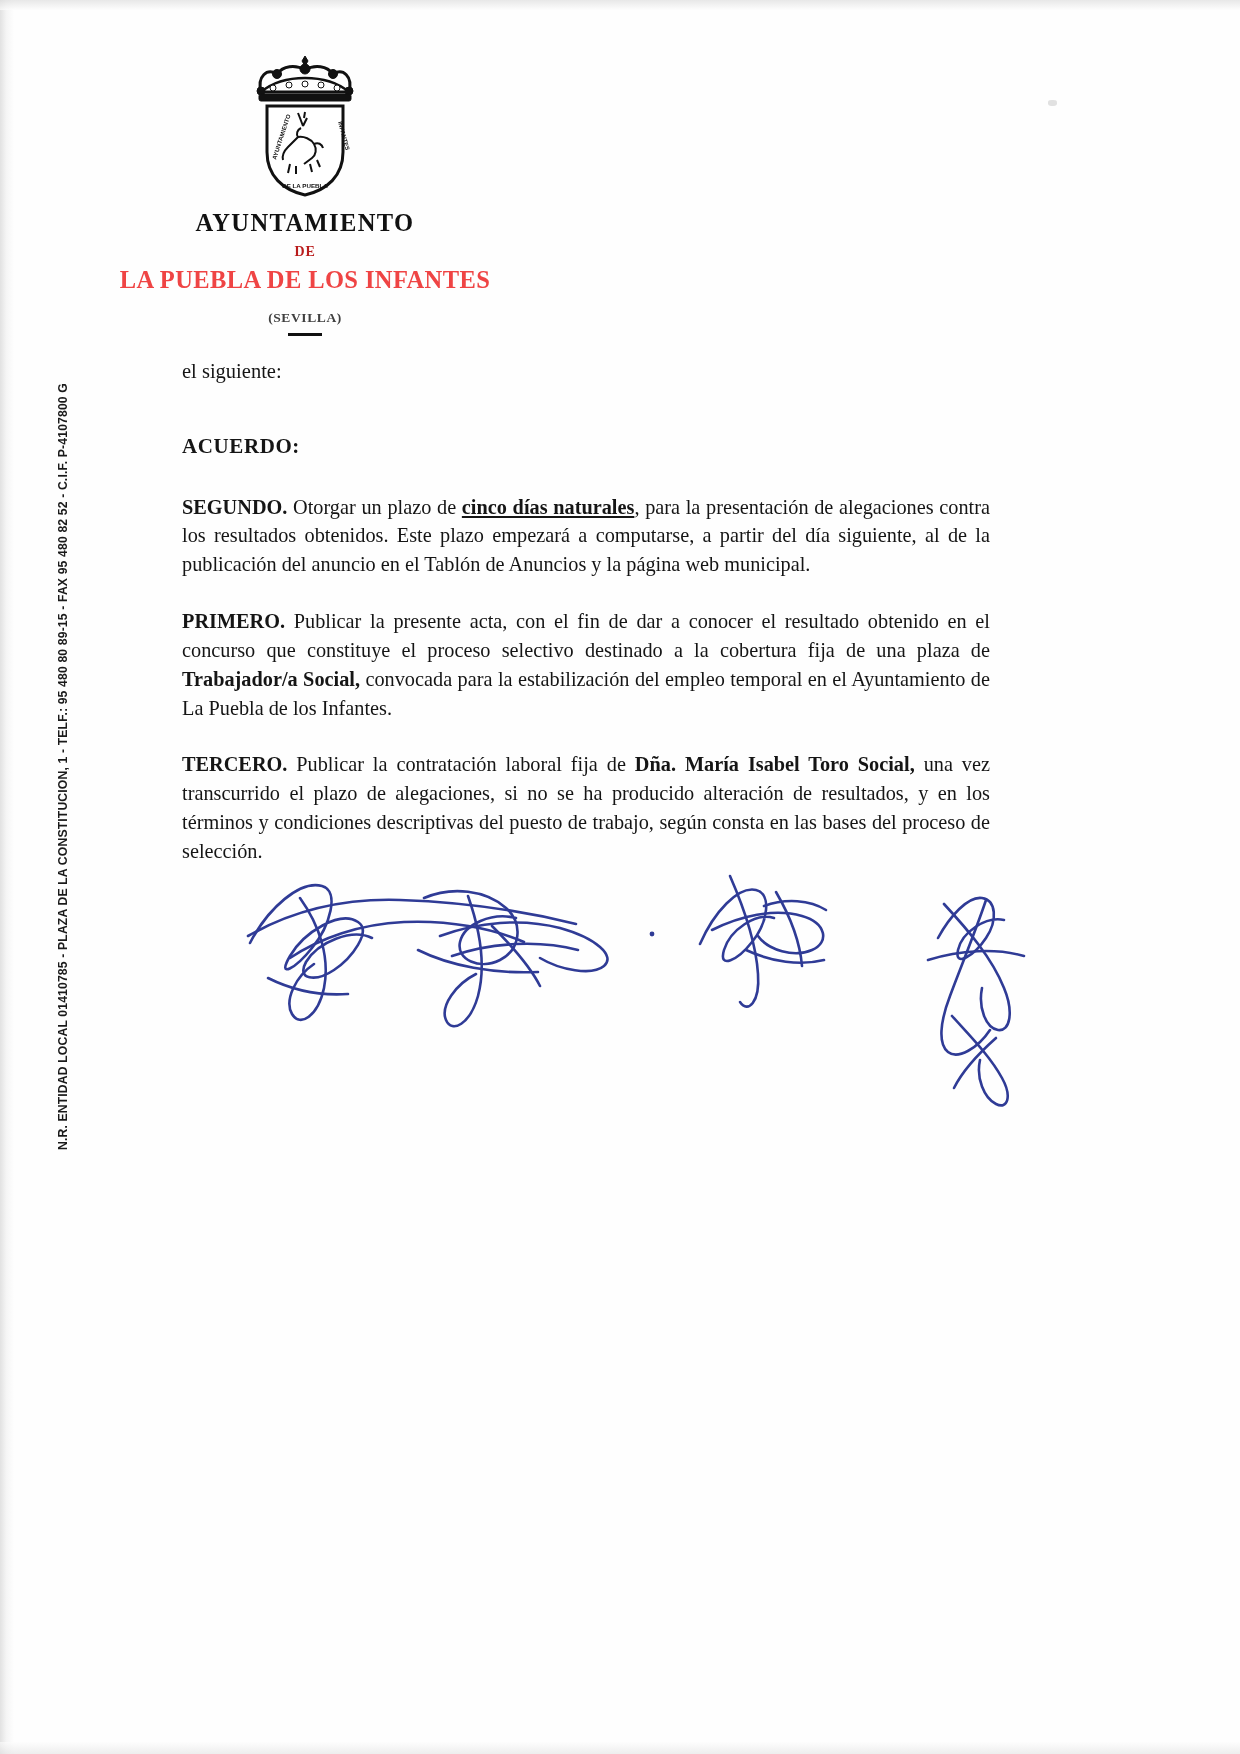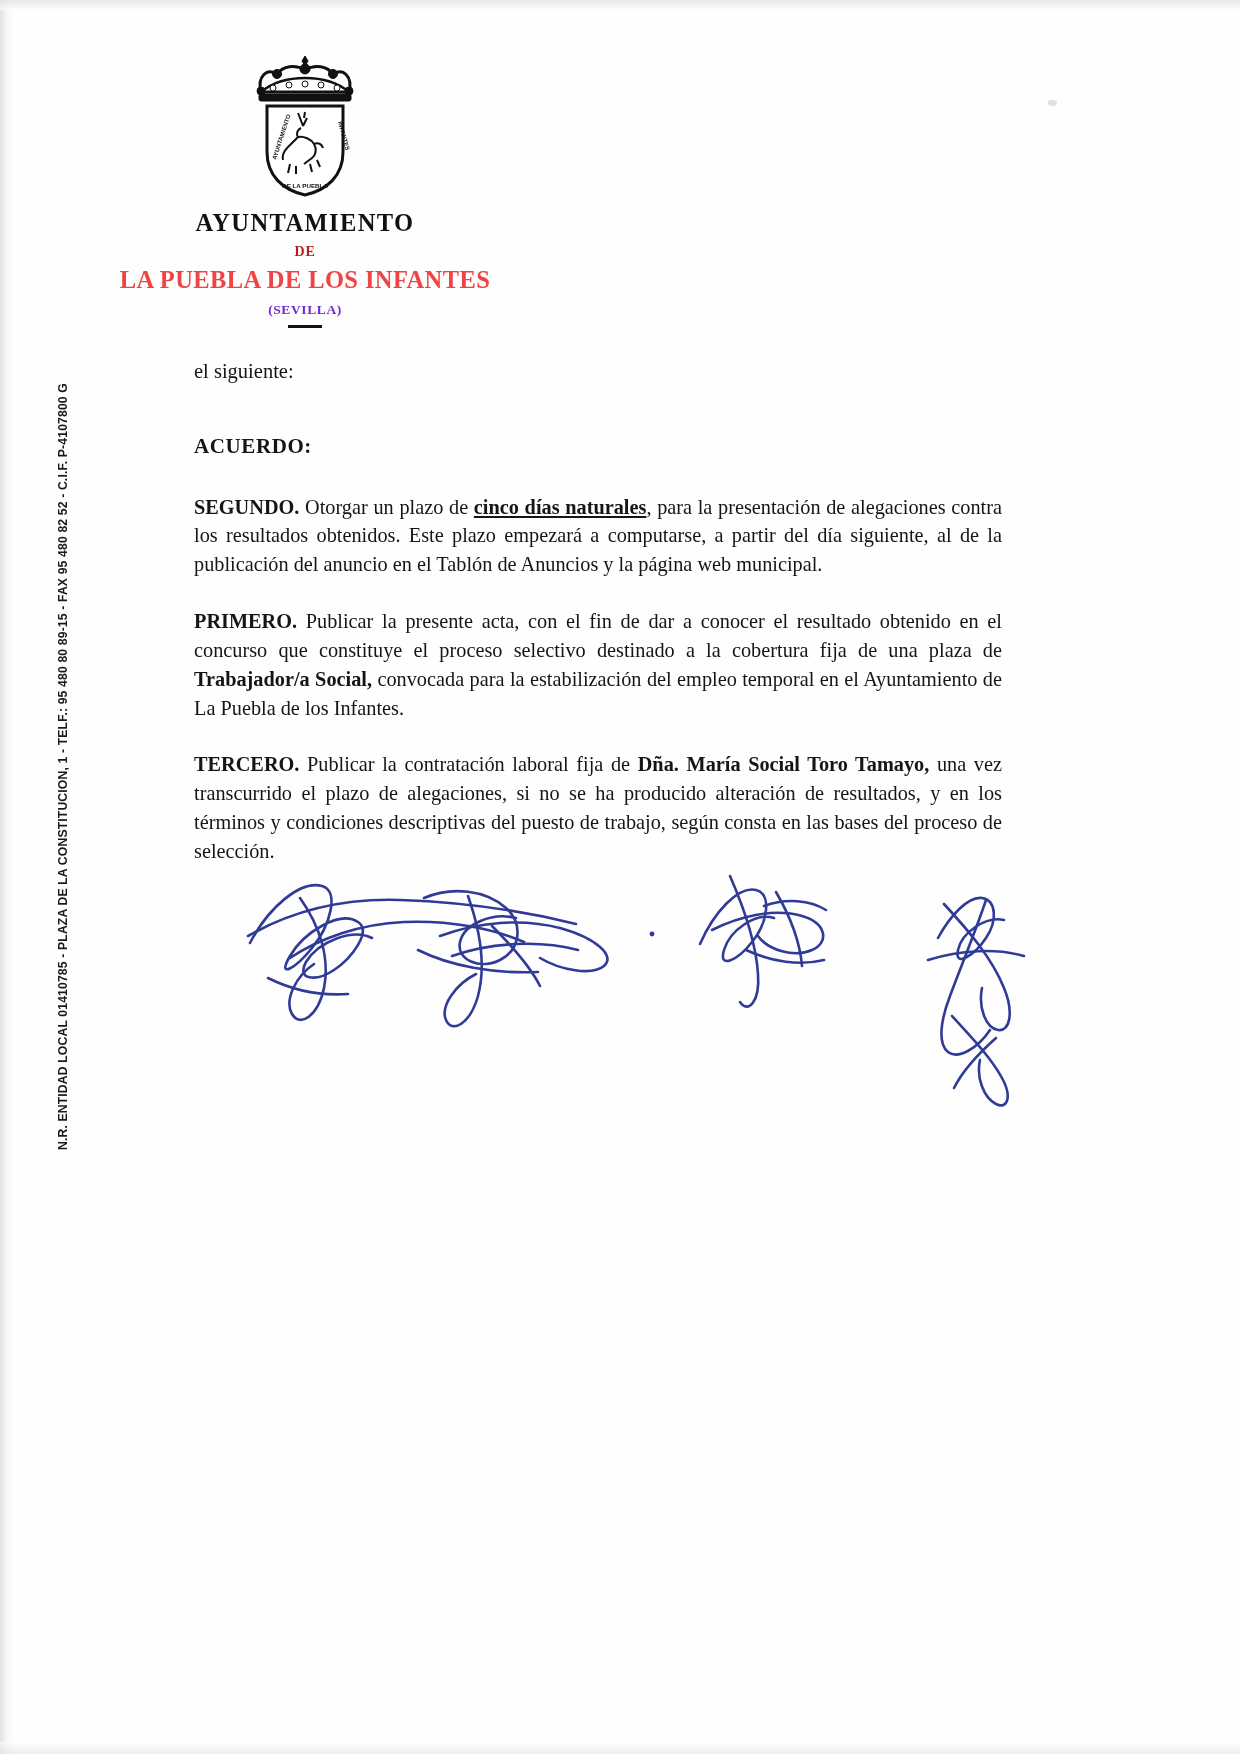--- a/index.html
+++ b/index.html
@@ -74,22 +74,22 @@
     font-size: 24.5px;
     letter-spacing: .4px;
     margin-top: 6px;
     color: #ef4444;
   }
   .lh-line4 {
     font-family: "Liberation Serif", serif;
     font-weight: bold;
     font-size: 13.5px;
     letter-spacing: .6px;
-    margin-top: 8px;
-    color: #6d28d9;
+    margin-top: 16px;
+    color: #404040;
   }
   .lh-rule {
     width: 34px;
     height: 3px;
     background: #111;
     margin: 7px auto 0 auto;
   }
 
   
   .sidebar-vertical {
@@ -104,21 +104,21 @@
     font-weight: bold;
     font-size: 12.2px;
     letter-spacing: .15px;
     color: #1a1a1a;
     white-space: nowrap;
   }
 
   
   .body-col {
     position: absolute;
-    left: 194px;
+    left: 182px;
     top: 358px;
     width: 808px;
   }
   .lead-line {
     font-size: 20.5px;
     line-height: 1.35;
     margin-bottom: 48px;
   }
   .acuerdo-heading {
     text-align: left;
@@ -227,21 +227,21 @@
 
     <p class="para">
       <b>SEGUNDO.</b><span> Otorgar un plazo de </span><u>cinco días naturales</u><span>, para la presentación de alegaciones contra los resultados obtenidos. Este plazo empezará a computarse, a partir del día siguiente, al de la publicación del anuncio en el Tablón de Anuncios y la página web municipal.</span>
     </p>
 
     <p class="para">
       <b>PRIMERO.</b><span> Publicar la presente acta, con el fin de dar a conocer el resultado obtenido en el concurso que constituye el proceso selectivo destinado a la cobertura fija de una plaza de </span><b>Trabajador/a Social,</b><span> convocada para la estabilización del empleo temporal en el Ayuntamiento de La Puebla de los Infantes.</span>
     </p>
 
     <p class="para">
-      <b>TERCERO.</b><span> Publicar la contratación laboral fija de </span><b>Dña. María Social Toro Tamayo,</b><span> una vez transcurrido el plazo de alegaciones, si no se ha producido alteración de resultados, y en los términos y condiciones descriptivas del puesto de trabajo, según consta en las bases del proceso de selección.</span>
+      <b>TERCERO.</b><span> Publicar la contratación laboral fija de </span><b>Dña. María Isabel Toro Social,</b><span> una vez transcurrido el plazo de alegaciones, si no se ha producido alteración de resultados, y en los términos y condiciones descriptivas del puesto de trabajo, según consta en las bases del proceso de selección.</span>
     </p>
   </div>
 
   <div class="signatures">
     <svg class="sig-svg" width="1240" height="290" viewBox="0 0 1240 290">
       <g fill="none" stroke="#2f3b96" stroke-linecap="round" stroke-linejoin="round">
 
         <g stroke-width="2.6">
           <path d="M250 105 C268 70 300 42 322 48 C340 53 330 88 312 110
                    C296 130 276 142 290 118 C304 94 340 72 358 84

